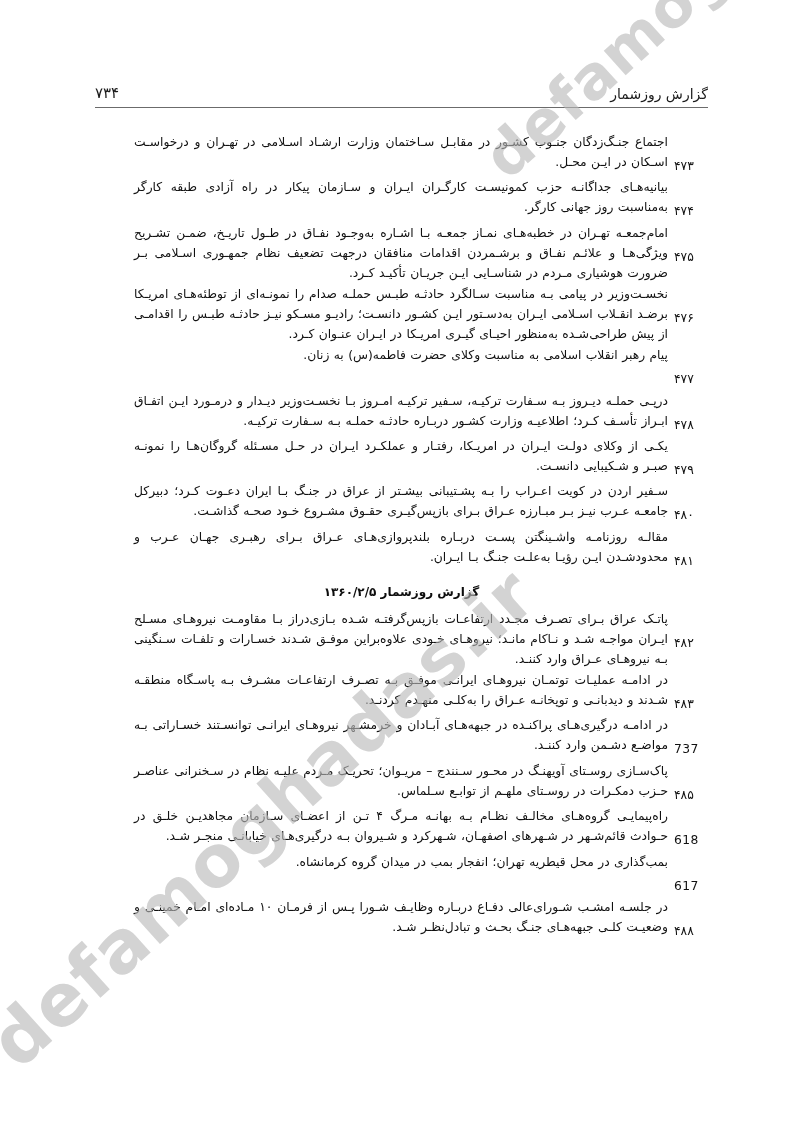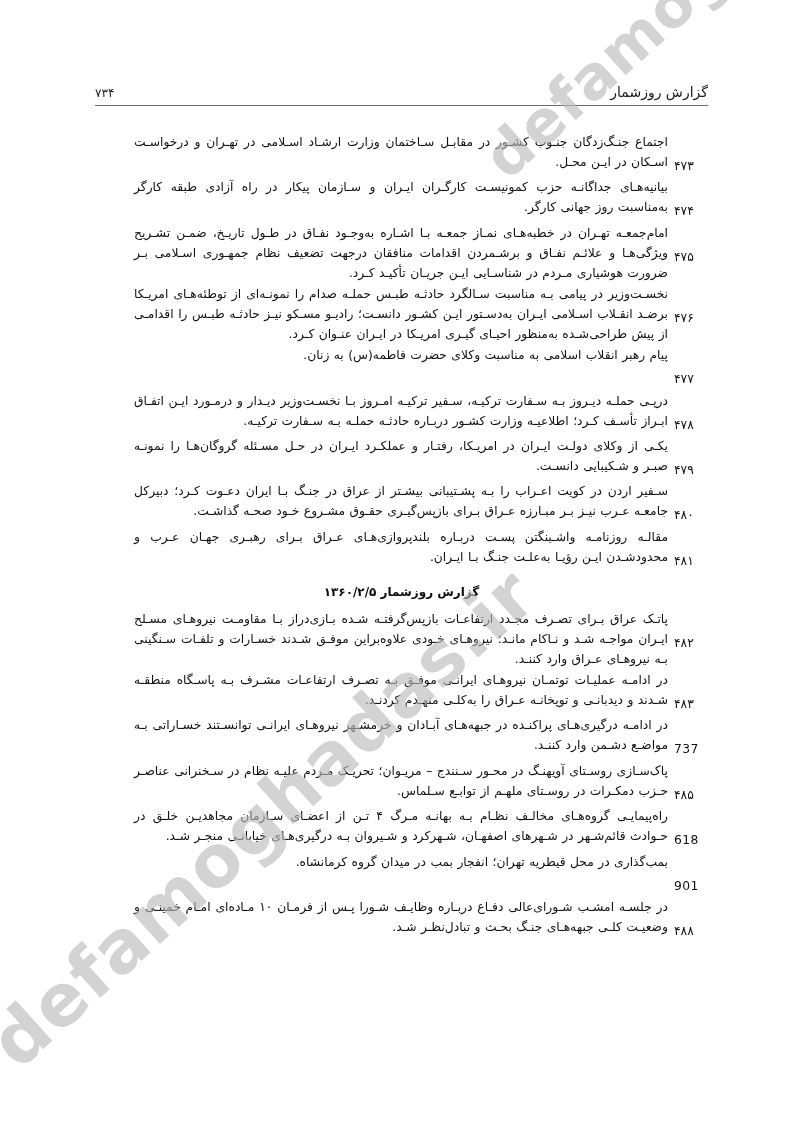--- a/index.html
+++ b/index.html
@@ -68,21 +68,21 @@
     padding-bottom: 5px;
   }
   .header-rule {
     border-bottom: 1px solid #6b6b6b;
     width: 100%;
   }
   .header-title {
     font-size: 14px;
   }
   .header-page {
-    font-size: 12px;
+    font-size: 15px;
     letter-spacing: 0.5px;
   }
 
   
   .content {
     position: absolute;
     top: 133px;
     left: 95px;
     width: 613px;
     direction: rtl;
@@ -199,21 +199,21 @@
         </div>
         <div class="entry">
           <div class="entry-num">۴۸۵</div>
           <div class="entry-text">پاک‌سـازی روسـتای آویهنـگ در محـور سـنندج – مریـوان؛ تحریـک مـردم علیـه نظام در سـخنرانی عناصـر حـزب دمکـرات در روسـتای ملهـم از توابـع سـلماس.</div>
         </div>
         <div class="entry">
           <div class="entry-num">618</div>
           <div class="entry-text">راه‌پیمایـی گروه‌هـای مخالـف نظـام بـه بهانـه مـرگ ۴ تـن از اعضـای سـازمان مجاهدیـن خلـق در حـوادث قائم‌شـهر در شـهرهای اصفهـان، شـهرکرد و شـیروان بـه درگیری‌هـای خیابانـی منجـر شـد.</div>
         </div>
         <div class="entry">
-          <div class="entry-num">901</div>
+          <div class="entry-num">617</div>
           <div class="entry-text">بمب‌گذاری در محل قیطریه تهران؛ انفجار بمب در میدان گروه کرمانشاه.</div>
         </div>
         <div class="entry">
           <div class="entry-num">۴۸۸</div>
           <div class="entry-text">در جلسـه امشـب شـورای‌عالی دفـاع دربـاره وظایـف شـورا پـس از فرمـان ۱۰ مـاده‌ای امـام خمینـی و وضعیـت کلـی جبهه‌هـای جنـگ بحـث و تبادل‌نظـر شـد.</div>
         </div>
       </div>
   </div>
 
 </div>

